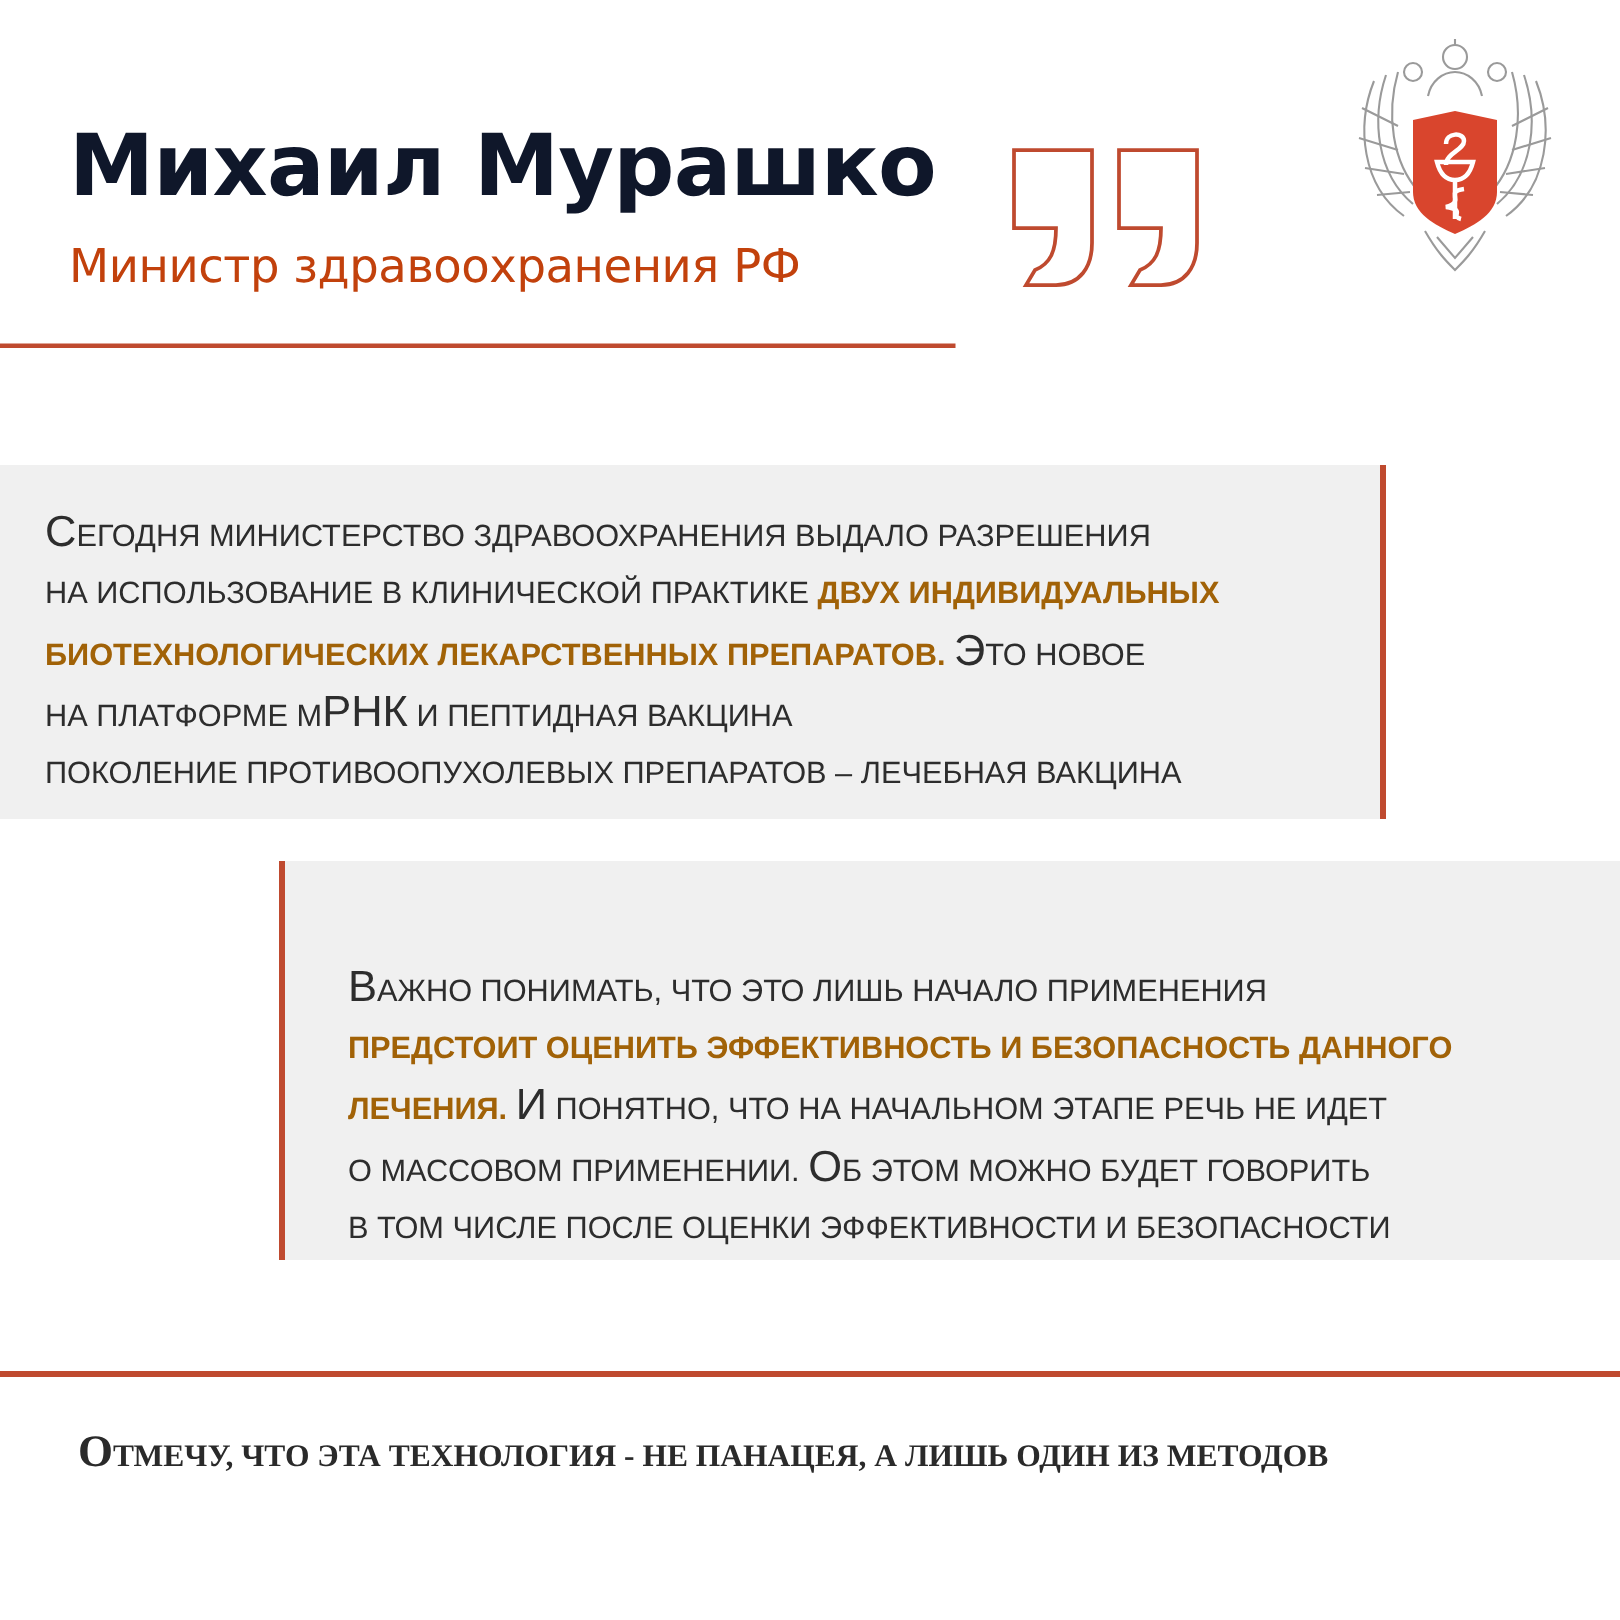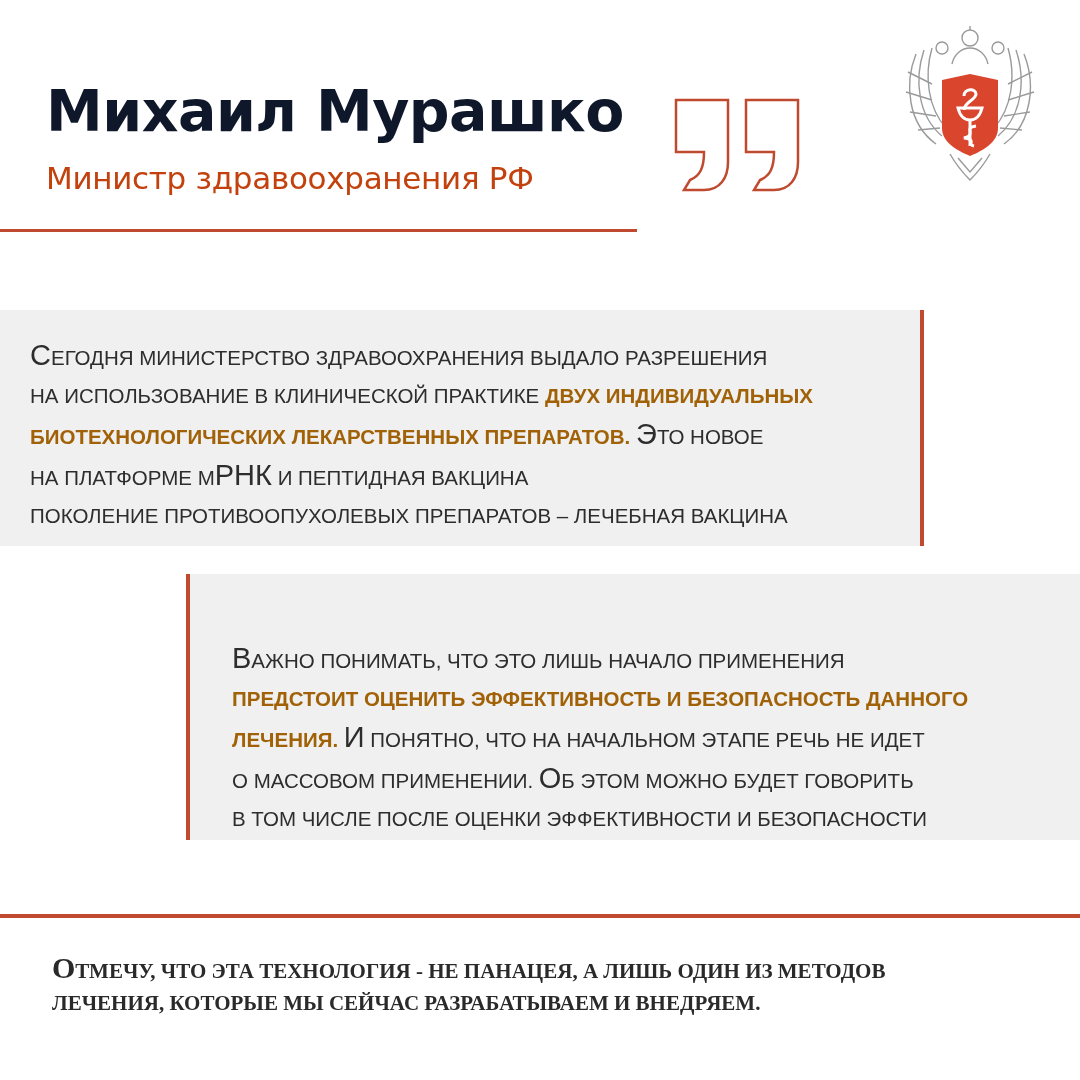--- a/index.html
+++ b/index.html
@@ -97,14 +97,13 @@
     <div><b>предстоит оценить эффективность и безопасность данного</b></div>
     <div><b>лечения.</b> <span class="sc">И</span><span> понятно, что на начальном этапе речь не идет</span></div>
     <div><span>о массовом применении. </span><span class="sc">О</span><span>б этом можно будет говорить</span></div>
     <div><span>в том числе после оценки эффективности и безопасности</span></div>
   </div>
 </div>
 
 <div class="footer-rule" style="background:#bf4a2f"></div>
 <div class="footer-text">
   <div><span class="sc">О</span><span>тмечу, что эта технология - не панацея, а лишь один из методов</span></div>
-  <div><span>лечения, которые мы сейчас разрабатываем и внедряем.</span></div>
 </div>
 
 </body></html>

